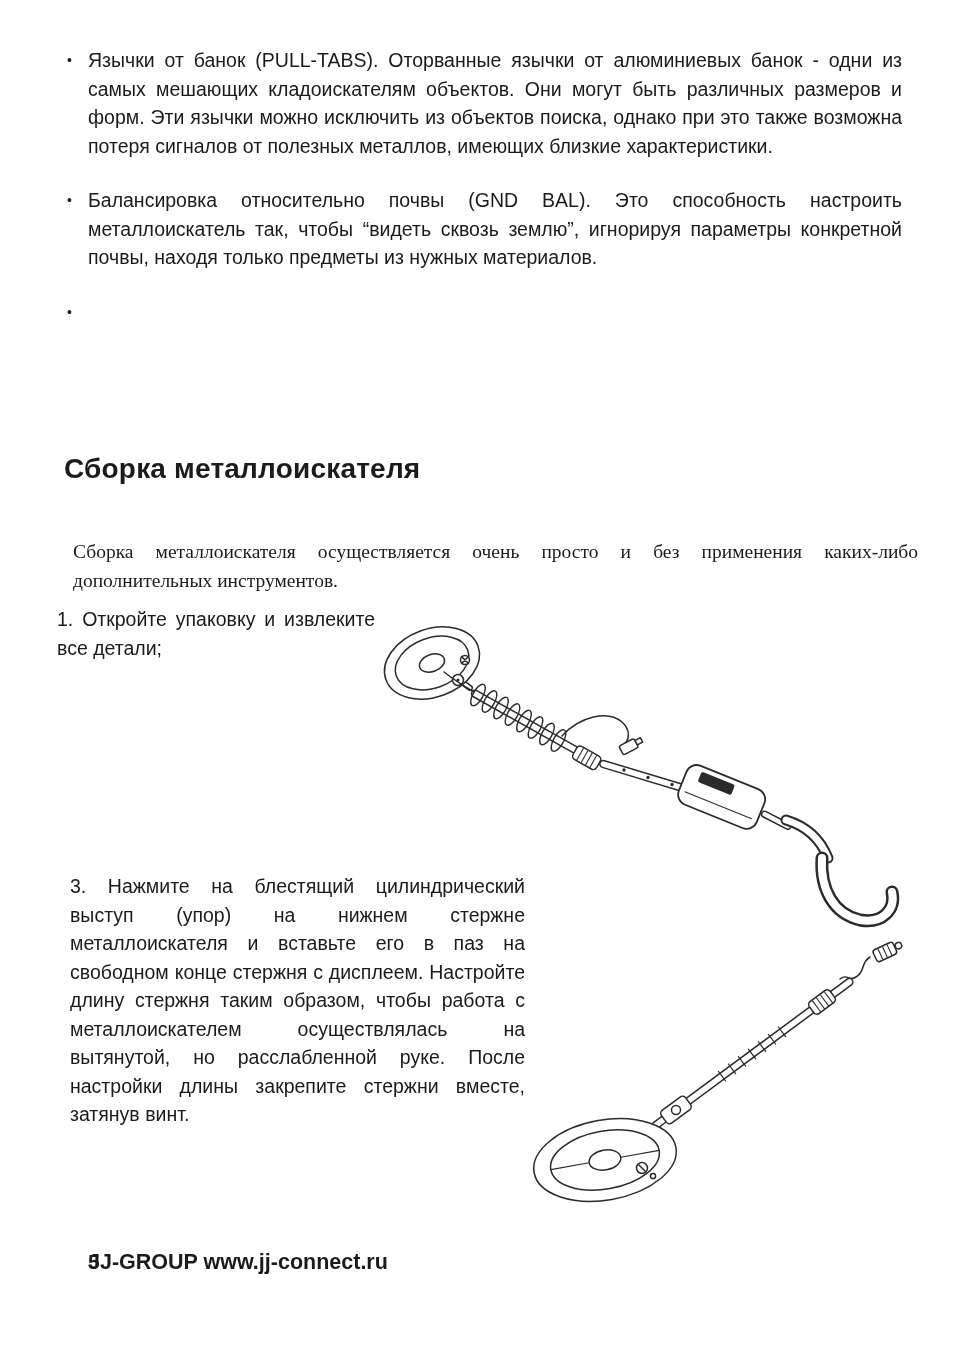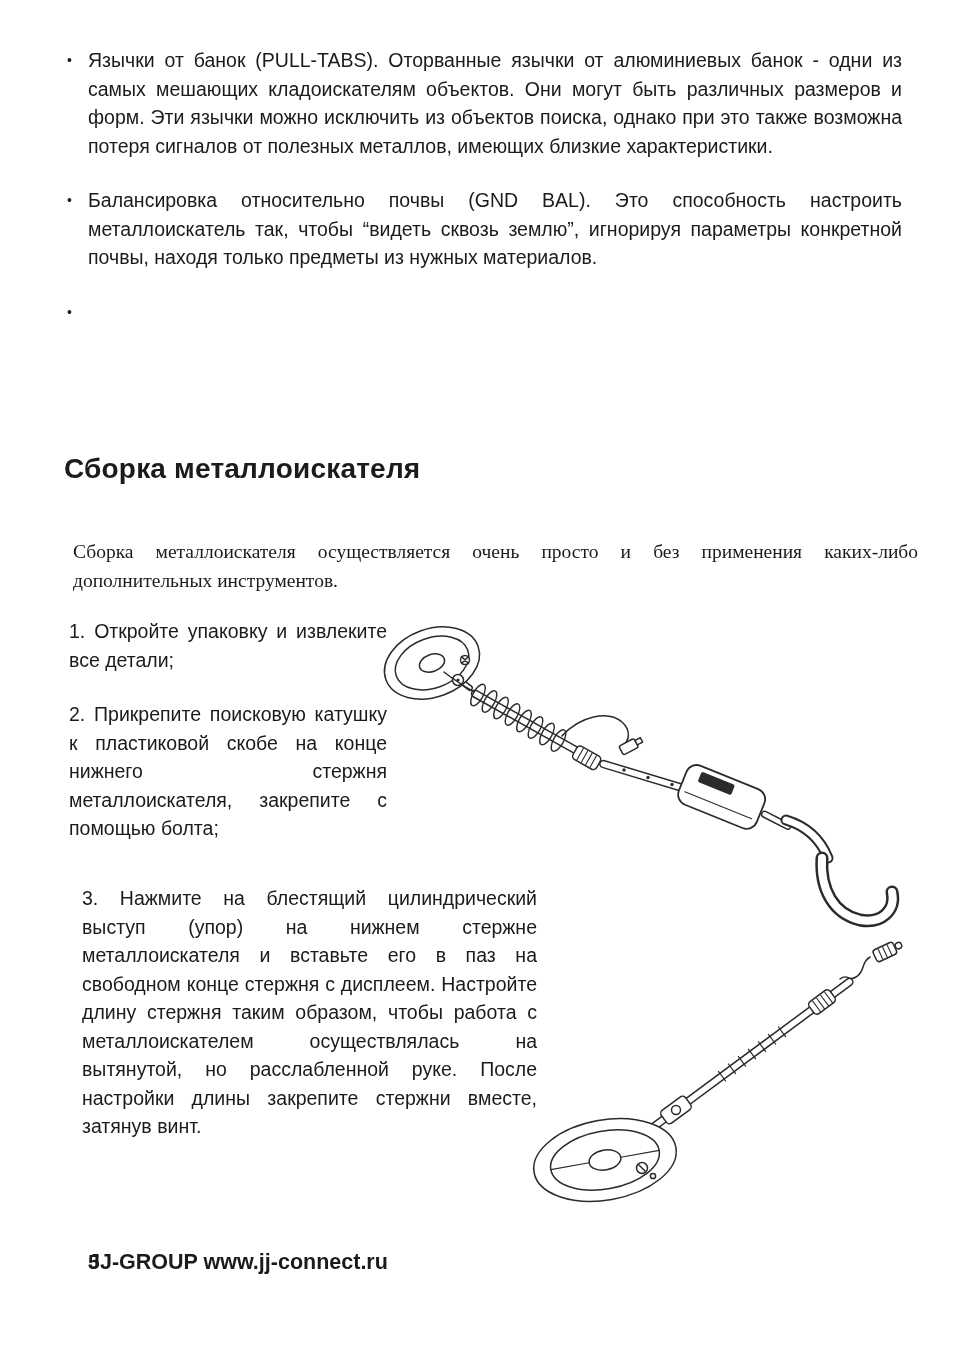--- a/index.html
+++ b/index.html
@@ -51,21 +51,21 @@
     letter-spacing: 0.2px;
   }
   .intro {
     position: absolute;
     top: 522px;
     left: 57px;
     width: 845px;
     margin: 16px;
     font-family: Liberation Serif, serif;
   }
-  .step { position: absolute; margin: 12px; }
+  .step { position: absolute; margin: 0; }
   .step-1 { top: 605px; left: 57px; width: 318px; }
   .step-2 { top: 688px; left: 57px; width: 318px; }
   .step-3 { top: 872px; left: 70px; width: 455px; }
   .illus { position: absolute; }
   .illus-1 { left: 372px; top: 600px; }
   .illus-2 { left: 512px; top: 925px; }
   .footer {
     position: absolute;
     left: 0;
     top: 1250px;
@@ -107,21 +107,20 @@
     <li class="bullet-item body-text">
       <span class="bullet-marker">•</span>
     </li>
   </ul>
 
   <h1 class="section-heading">Сборка металлоискателя</h1>
 
   <p class="intro body-text">Сборка металлоискателя осуществляется очень просто и без применения каких-либо дополнительных инструментов.</p>
 
   <p class="step step-1 body-text">1. Откройте упаковку и извлеките все детали;</p>
-  <p class="step step-2 body-text">2. Прикрепите поисковую катушку к пластиковой скобе на конце нижнего стержня металлоискателя, закрепите с помощью болта;</p>
   <p class="step step-3 body-text">3. Нажмите на блестящий цилиндрический выступ (упор) на нижнем стержне металлоискателя и вставьте его в паз на свободном конце стержня с дисплеем. Настройте длину стержня таким образом, чтобы работа с металлоискателем осуществлялась на вытянутой, но расслабленной руке. После настройки длины закрепите стержни вместе, затянув винт.</p>
 
   <svg class="illus illus-1" width="535" height="345" viewBox="0 0 535 345" xmlns="http://www.w3.org/2000/svg">
     <g stroke="#2b2b2b" stroke-width="1.5" fill="none" stroke-linecap="round" stroke-linejoin="round">
 
       <path d="M74,70 L98,88" stroke-width="6"></path>
       <path d="M74,70 L98,88" stroke="#ffffff" stroke-width="3"></path>
 
       <g transform="rotate(-20 60 63)">
         <ellipse cx="60" cy="63" rx="49" ry="34" fill="#ffffff"></ellipse>

